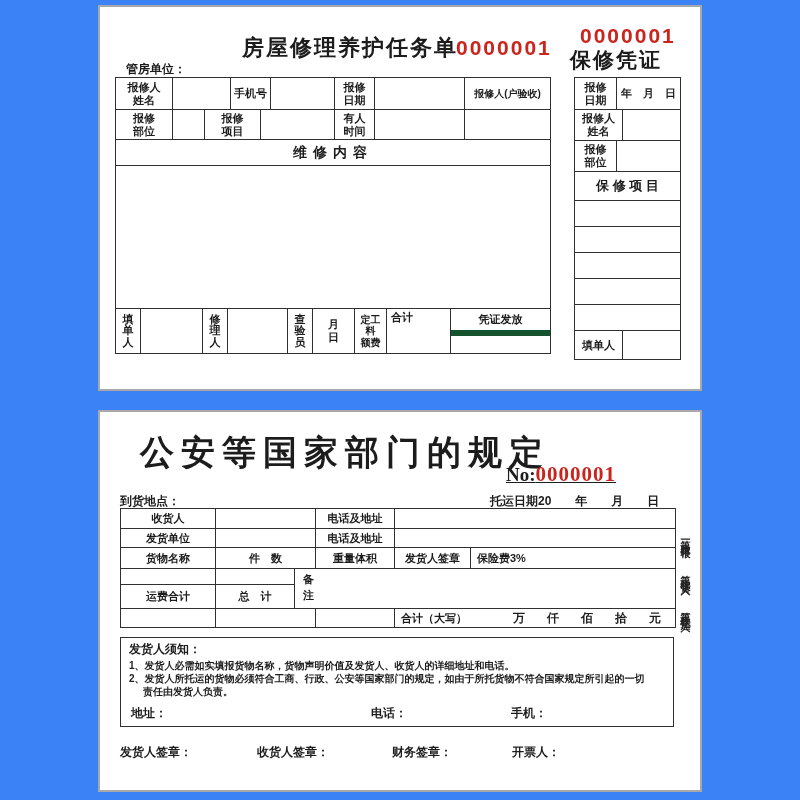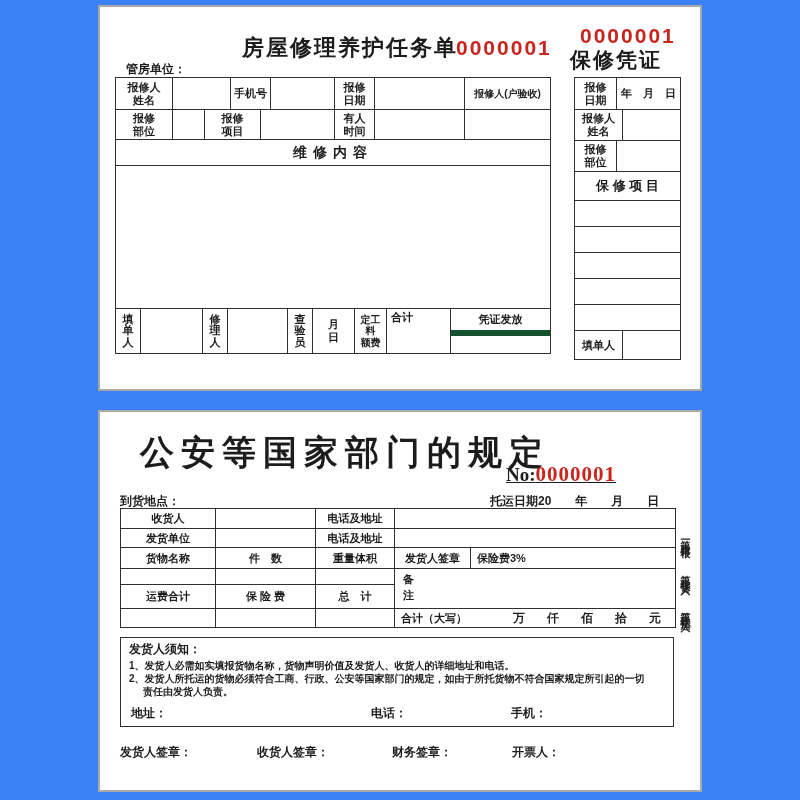--- a/index.html
+++ b/index.html
@@ -196,24 +196,20 @@
         <div class="c lbl" style="width:100px">件　数</div>
         <div class="c lbl" style="width:79px">重量体积</div>
         <div class="c lbl" style="width:76px">发货人签章</div>
         <div class="c lbl leftpad fill">保险费3%</div>
       </div>
       <div class="tr" style="height:39px">
         <div class="stack" style="width:95px">
           <div class="sub"></div>
           <div class="sub2 lbl">运费合计</div>
         </div>
-        <div class="stack" style="width:100px">
-          <div class="sub"></div>
-          <div class="sub2 lbl">保 险 费</div>
-        </div>
         <div class="stack" style="width:79px">
           <div class="sub"></div>
           <div class="sub2 lbl">总　计</div>
         </div>
         <div class="c remark fill">备
 注</div>
       </div>
       <div class="tr" style="height:18px">
         <div class="c" style="width:95px"></div>
         <div class="c" style="width:100px"></div>

